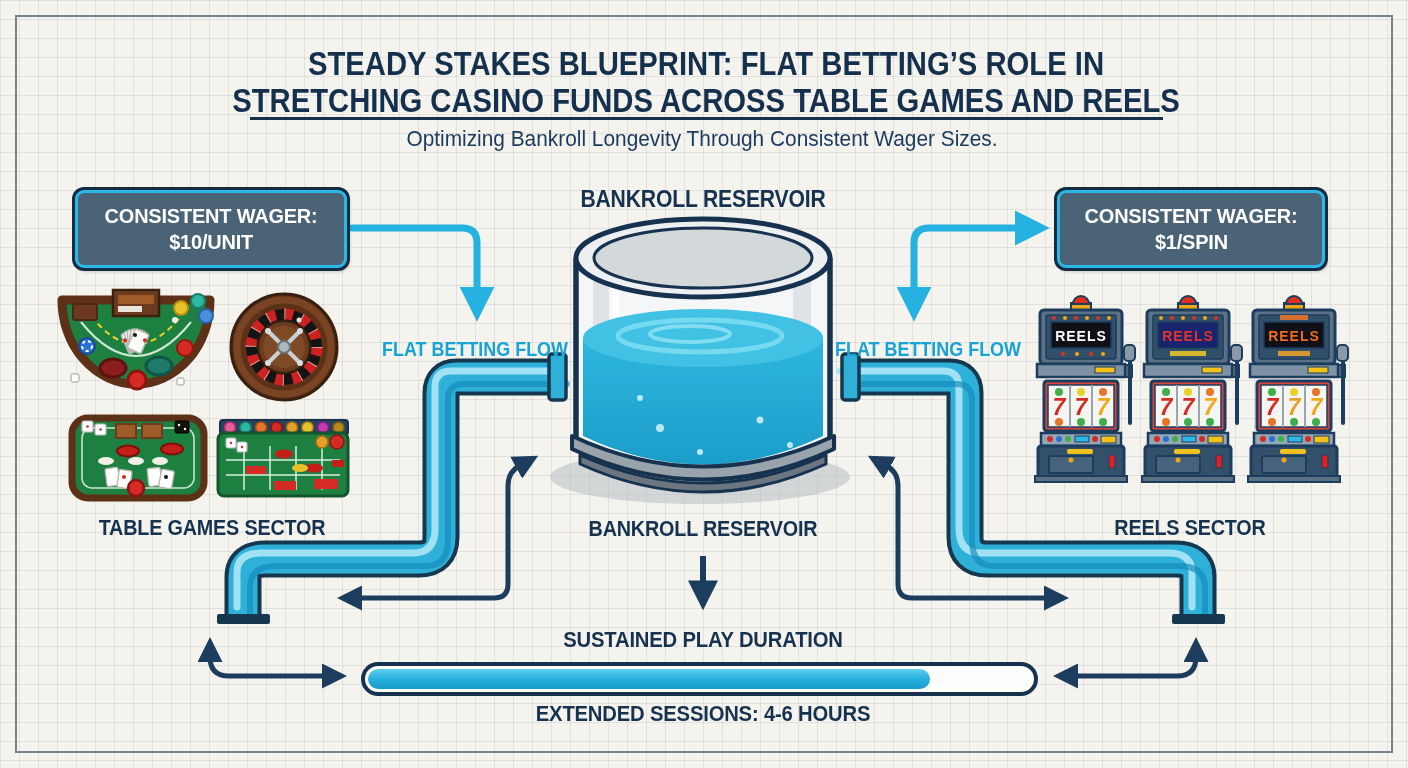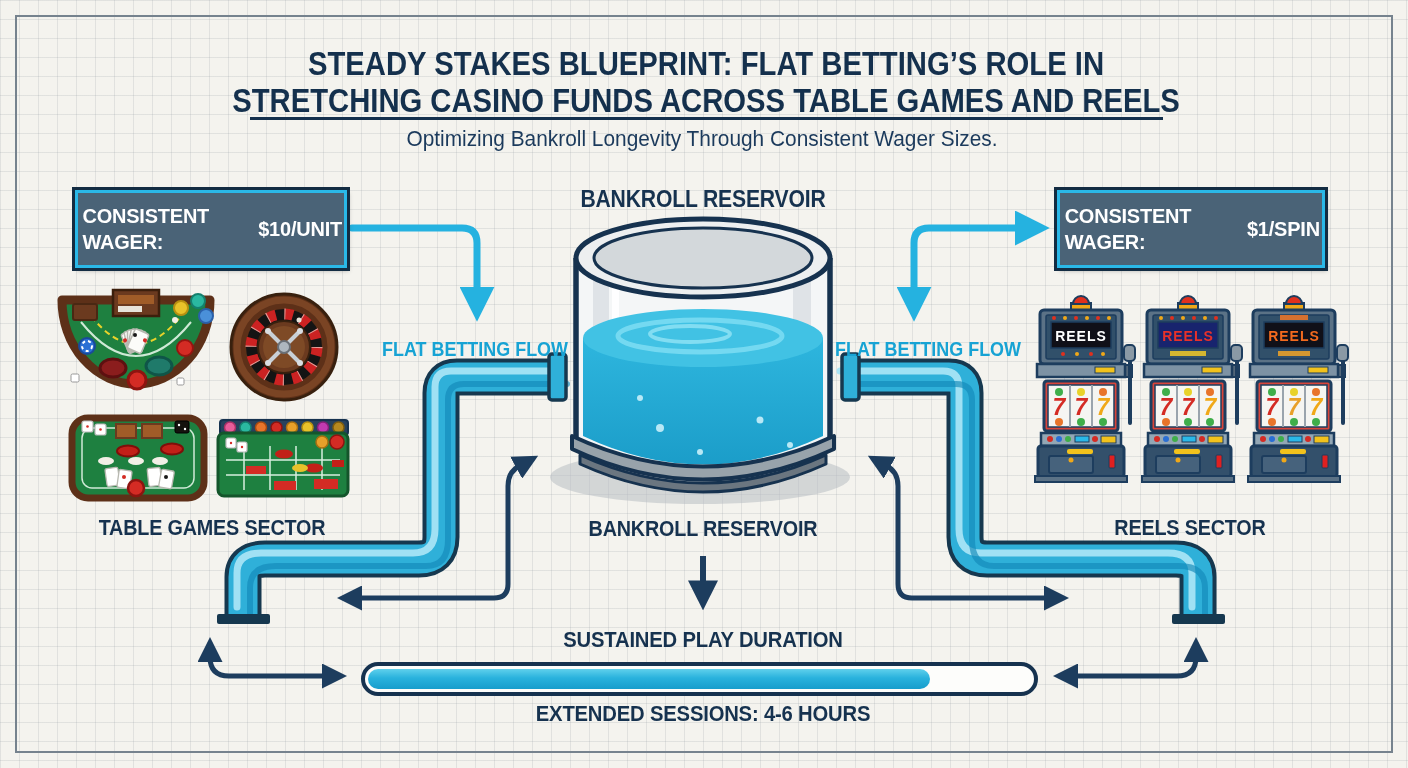--- a/index.html
+++ b/index.html
@@ -14,22 +14,22 @@
   }
   #frame{position:absolute;inset:15px;border:2px solid #76838e;pointer-events:none;}
   .lbl{position:absolute;font-weight:bold;color:#16324f;text-align:center;white-space:nowrap;
        transform:translateX(-50%) scaleX(.92);transform-origin:center top;letter-spacing:-.2px;}
   .title-line{position:absolute;left:706px;font-size:34px;font-weight:800;color:#14304d;
        white-space:nowrap;transform:translateX(-50%) scaleX(.86);transform-origin:center top;letter-spacing:0;}
   #divider{position:absolute;top:117px;left:250px;width:913px;height:3px;background:#14304d;}
   .subtitle{position:absolute;top:127px;left:702px;font-size:21.5px;font-weight:500;color:#1b3a5c;
        white-space:nowrap;transform:translateX(-50%) scaleX(.97);}
   .wager-box{position:absolute;top:190px;height:72px;background:#4a6377;border:3px solid #2ab8e8;
-       box-shadow:0 0 0 3px #132c42, 2px 3px 4px rgba(0,0,0,.25);border-radius:0;
-       display:flex;flex-direction:row;justify-content:center;align-items:center;}
+       box-shadow:0 0 0 3px #132c42, 2px 3px 4px rgba(0,0,0,.25);border-radius:9px;
+       display:flex;flex-direction:column;justify-content:center;align-items:center;}
   .wager-box .l1,.wager-box .l2{color:#fff;font-weight:bold;font-size:21px;line-height:26px;
        transform:scaleX(.95);letter-spacing:-.2px;}
   .flow-lbl{position:absolute;top:338px;font-size:19.5px;font-weight:bold;color:#17a3d4;
        white-space:nowrap;transform:translateX(-50%) scaleX(.92);}
   .sector-lbl{font-size:21.5px;}
   #progress-bar{position:absolute;top:662px;left:361px;width:677px;height:34px;background:#fdfdfb;
        border:4px solid #16324f;border-radius:18px;box-sizing:border-box;}
   #progress-fill{position:absolute;top:3px;left:3px;bottom:3px;border-radius:12px;
        background:linear-gradient(to bottom,#5fd0ec 0%,#29b2dd 45%,#189dcc 100%);}
   svg{position:absolute;left:0;top:0;}

